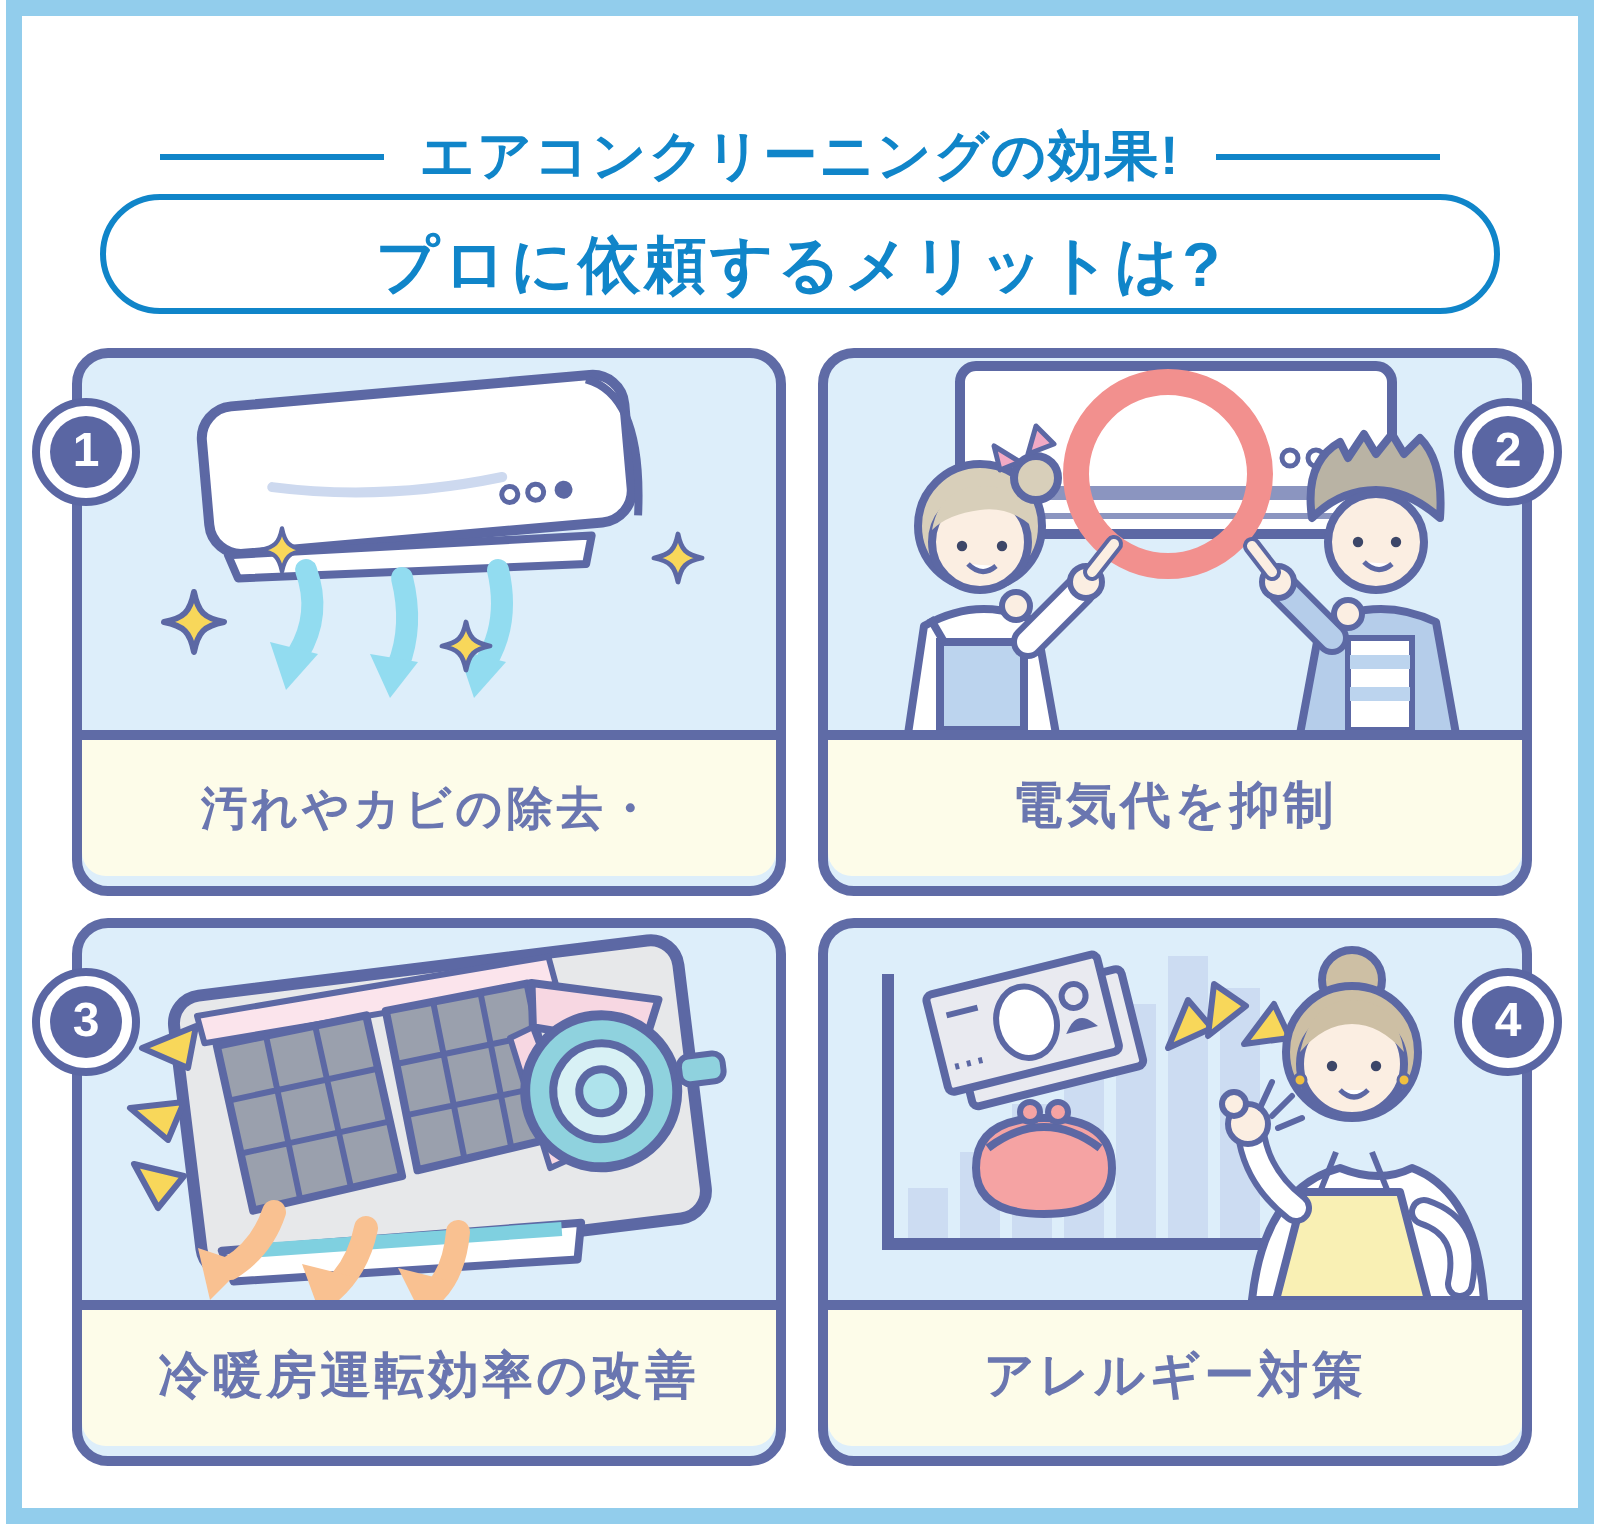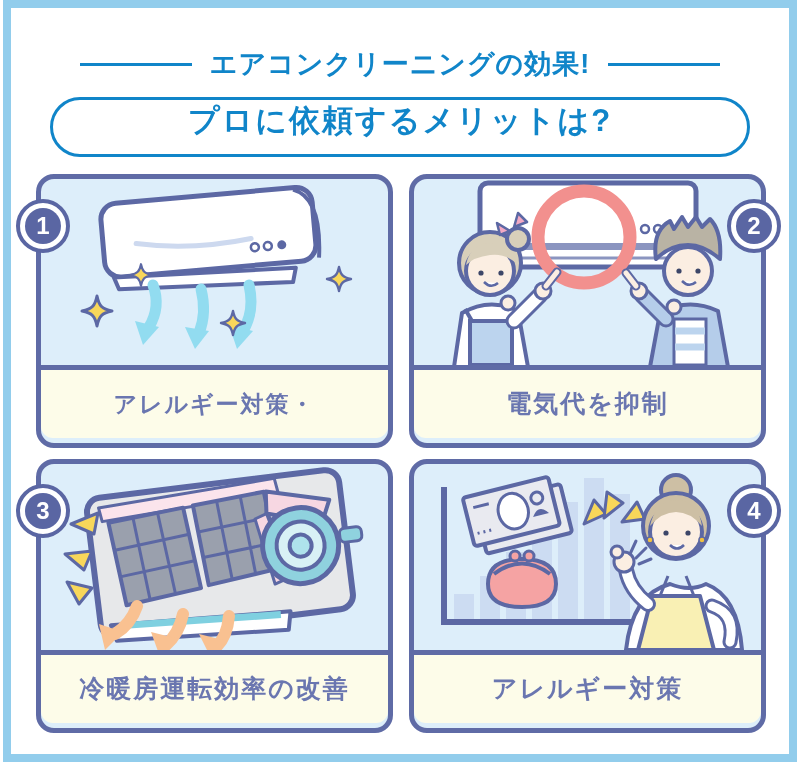--- a/index.html
+++ b/index.html
@@ -3,26 +3,26 @@
 <meta charset="utf-8">
 <style>
   * { box-sizing: border-box; margin: 0; padding: 0; }
   html,body { width: 800px; height: 765px; background: #fff; overflow: hidden;
     font-family: "Liberation Sans", "DejaVu Sans", sans-serif; }
   .frame { position: absolute; left: 3px; top: 0; right: 3px; bottom: 3px;
     border: 8px solid #92cdec; background: #fff; }
   .inner { position: absolute; inset: 8px; }
 
   .title-row { display: flex; align-items: center; justify-content: center;
-    margin-top: 30px; gap: 18px; }
+    margin-top: 44px; gap: 18px; }
   .title-rule { width: 112px; height: 3px; background: #1085c9; }
   .title-text { color: #1085c9; font-size: 27px; font-weight: 700; letter-spacing: 1px; }
 
-  .pill { width: 700px; height: 60px; margin: 15px auto 0; border: 3px solid #1085c9;
-    border-radius: 34px; display: flex; align-items: flex-start; justify-content: center; }
+  .pill { width: 700px; height: 60px; margin: 1px auto 0; border: 3px solid #1085c9;
+    border-radius: 34px; display: flex; align-items: flex-end; justify-content: center; }
   .pill-text { color: #1085c9; font-size: 31px; font-weight: 700; letter-spacing: 2px; }
 
   .grid { width: 728px; margin: 17px auto 0; display: grid;
     grid-template-columns: 1fr 1fr; column-gap: 16px; row-gap: 11px; }
   .card { position: relative; height: 274px; border: 5px solid #5f6ba6;
     border-radius: 18px; background: #ddeefa; }
   .illo { height: 186px; overflow: hidden; border-radius: 12px 12px 0 0; }
   .illo svg { display: block; }
   .caption { height: 73px; background: #fdfce9; border-top: 5px solid #5f6ba6;
     border-radius: 0 0 12px 12px; display: flex; flex-direction: column;
@@ -80,21 +80,21 @@
           <polygon points="188,146 212,152 196,170" fill="#92dcf0"></polygon>
           <g fill="#f8d75a" stroke="#5c68a4" stroke-width="3" stroke-linejoin="round">
             <path d="M0,-15 C2,-5 5,-2 15,0 C5,2 2,5 0,15 C-2,5 -5,2 -15,0 C-5,-2 -2,-5 0,-15 Z" transform="translate(56,132)"></path>
             <path d="M0,-15 C2,-5 5,-2 15,0 C5,2 2,5 0,15 C-2,5 -5,2 -15,0 C-5,-2 -2,-5 0,-15 Z" transform="translate(100,96) scale(0.72)"></path>
             <path d="M0,-15 C2,-5 5,-2 15,0 C5,2 2,5 0,15 C-2,5 -5,2 -15,0 C-5,-2 -2,-5 0,-15 Z" transform="translate(192,144) scale(0.8)"></path>
             <path d="M0,-15 C2,-5 5,-2 15,0 C5,2 2,5 0,15 C-2,5 -5,2 -15,0 C-5,-2 -2,-5 0,-15 Z" transform="translate(298,100) scale(0.8)"></path>
           </g>
         </svg>
       </div>
       <div class="caption two-line">
-        <span>アレルギー対策・</span>
+        <span>汚れやカビの除去・</span>
       </div>
     </div>
 
     <div class="card">
       <div class="badge badge-right">
         <div class="badge-disc">2</div>
       </div>
       <div class="illo">
         <svg width="347" height="186" viewBox="0 0 347 186">
           <rect x="66" y="4" width="216" height="84" rx="8" fill="#ffffff" stroke="#5c68a4" stroke-width="5"></rect>

